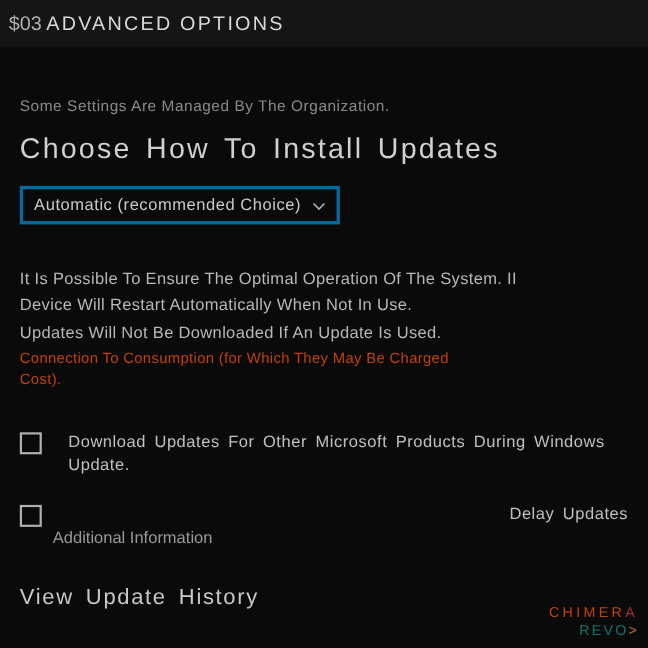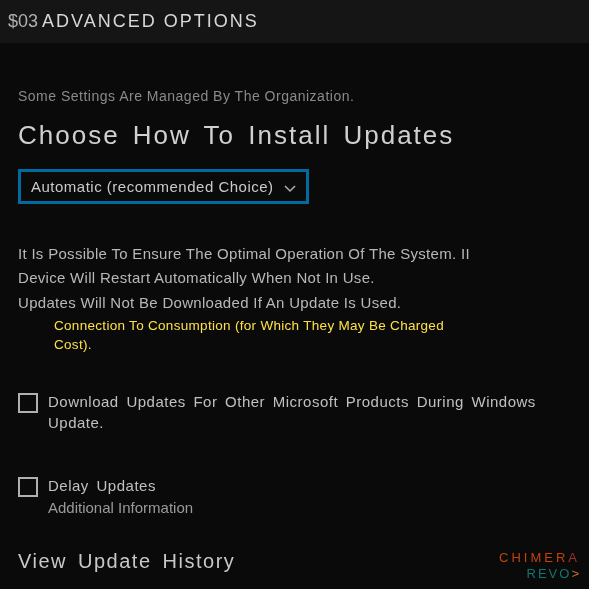--- a/index.html
+++ b/index.html
@@ -75,30 +75,29 @@
     height: 100%;
   }
   .body-text {
     color: #b8b8b8;
     font-size: 15px;
     line-height: 1.35;
     letter-spacing: 0.3px;
     margin-bottom: 4px;
   }
   .body-text-sm {
-    color: #fde047;
+    color: #c2410c;
     font-size: 13.5px;
     line-height: 1.4;
     letter-spacing: 0.3px;
-    margin-left: 36px;
   }
   .check-row {
     display: flex;
     align-items: flex-start;
-    gap: 10px;
+    gap: 24px;
     margin-top: 36px;
   }
   .checkbox {
     width: 20px;
     height: 20px;
     border: 2px solid #b0b0b0;
     flex-shrink: 0;
     margin-top: 2px;
   }
   .check-label {
@@ -108,21 +107,22 @@
     line-height: 1.4;
     word-spacing: 3px;
   }
   .check-sub {
     color: #9a9a9a;
     font-size: 15px;
     margin-left: 30px;
     margin-top: 2px;
   }
   .check-row2 {
-    margin-top: 42px;
+    margin-top: 24px;
+    justify-content: space-between;
   }
   .link-row {
     color: #c8c8c8;
     font-size: 20px;
     letter-spacing: 1.5px;
     word-spacing: 4px;
     margin-top: 34px;
     padding-bottom: 4px;
   }
   .watermark {

